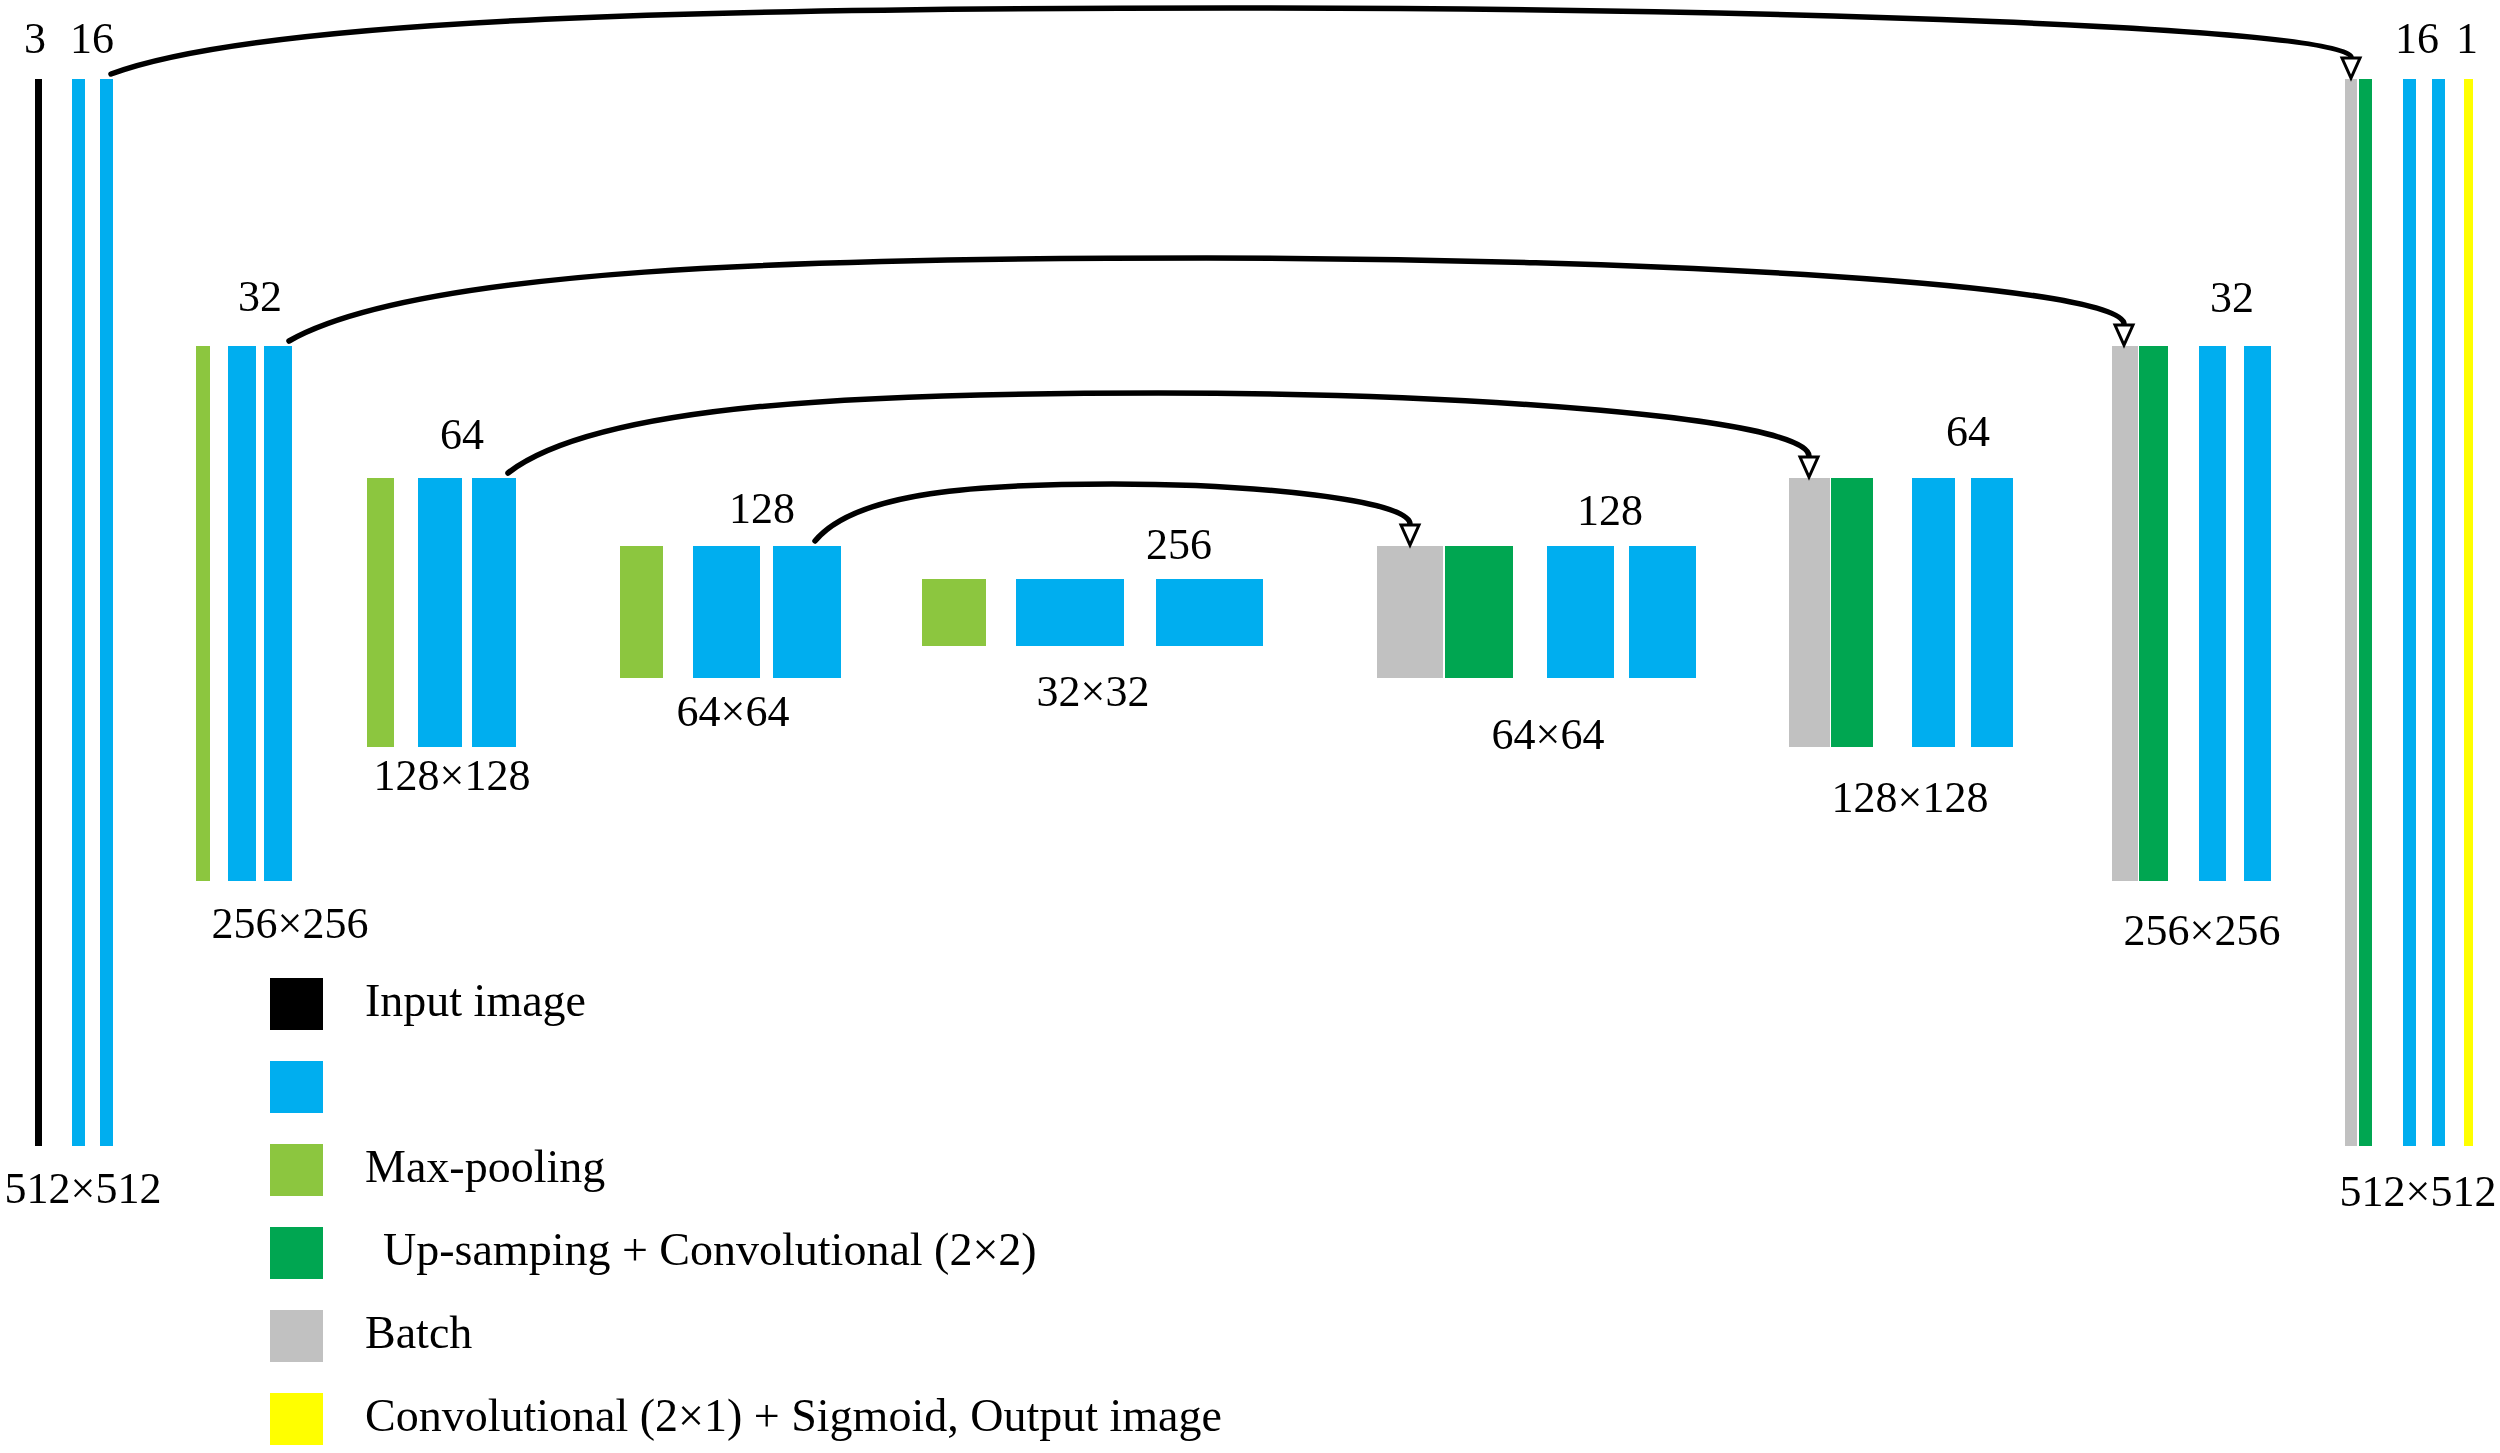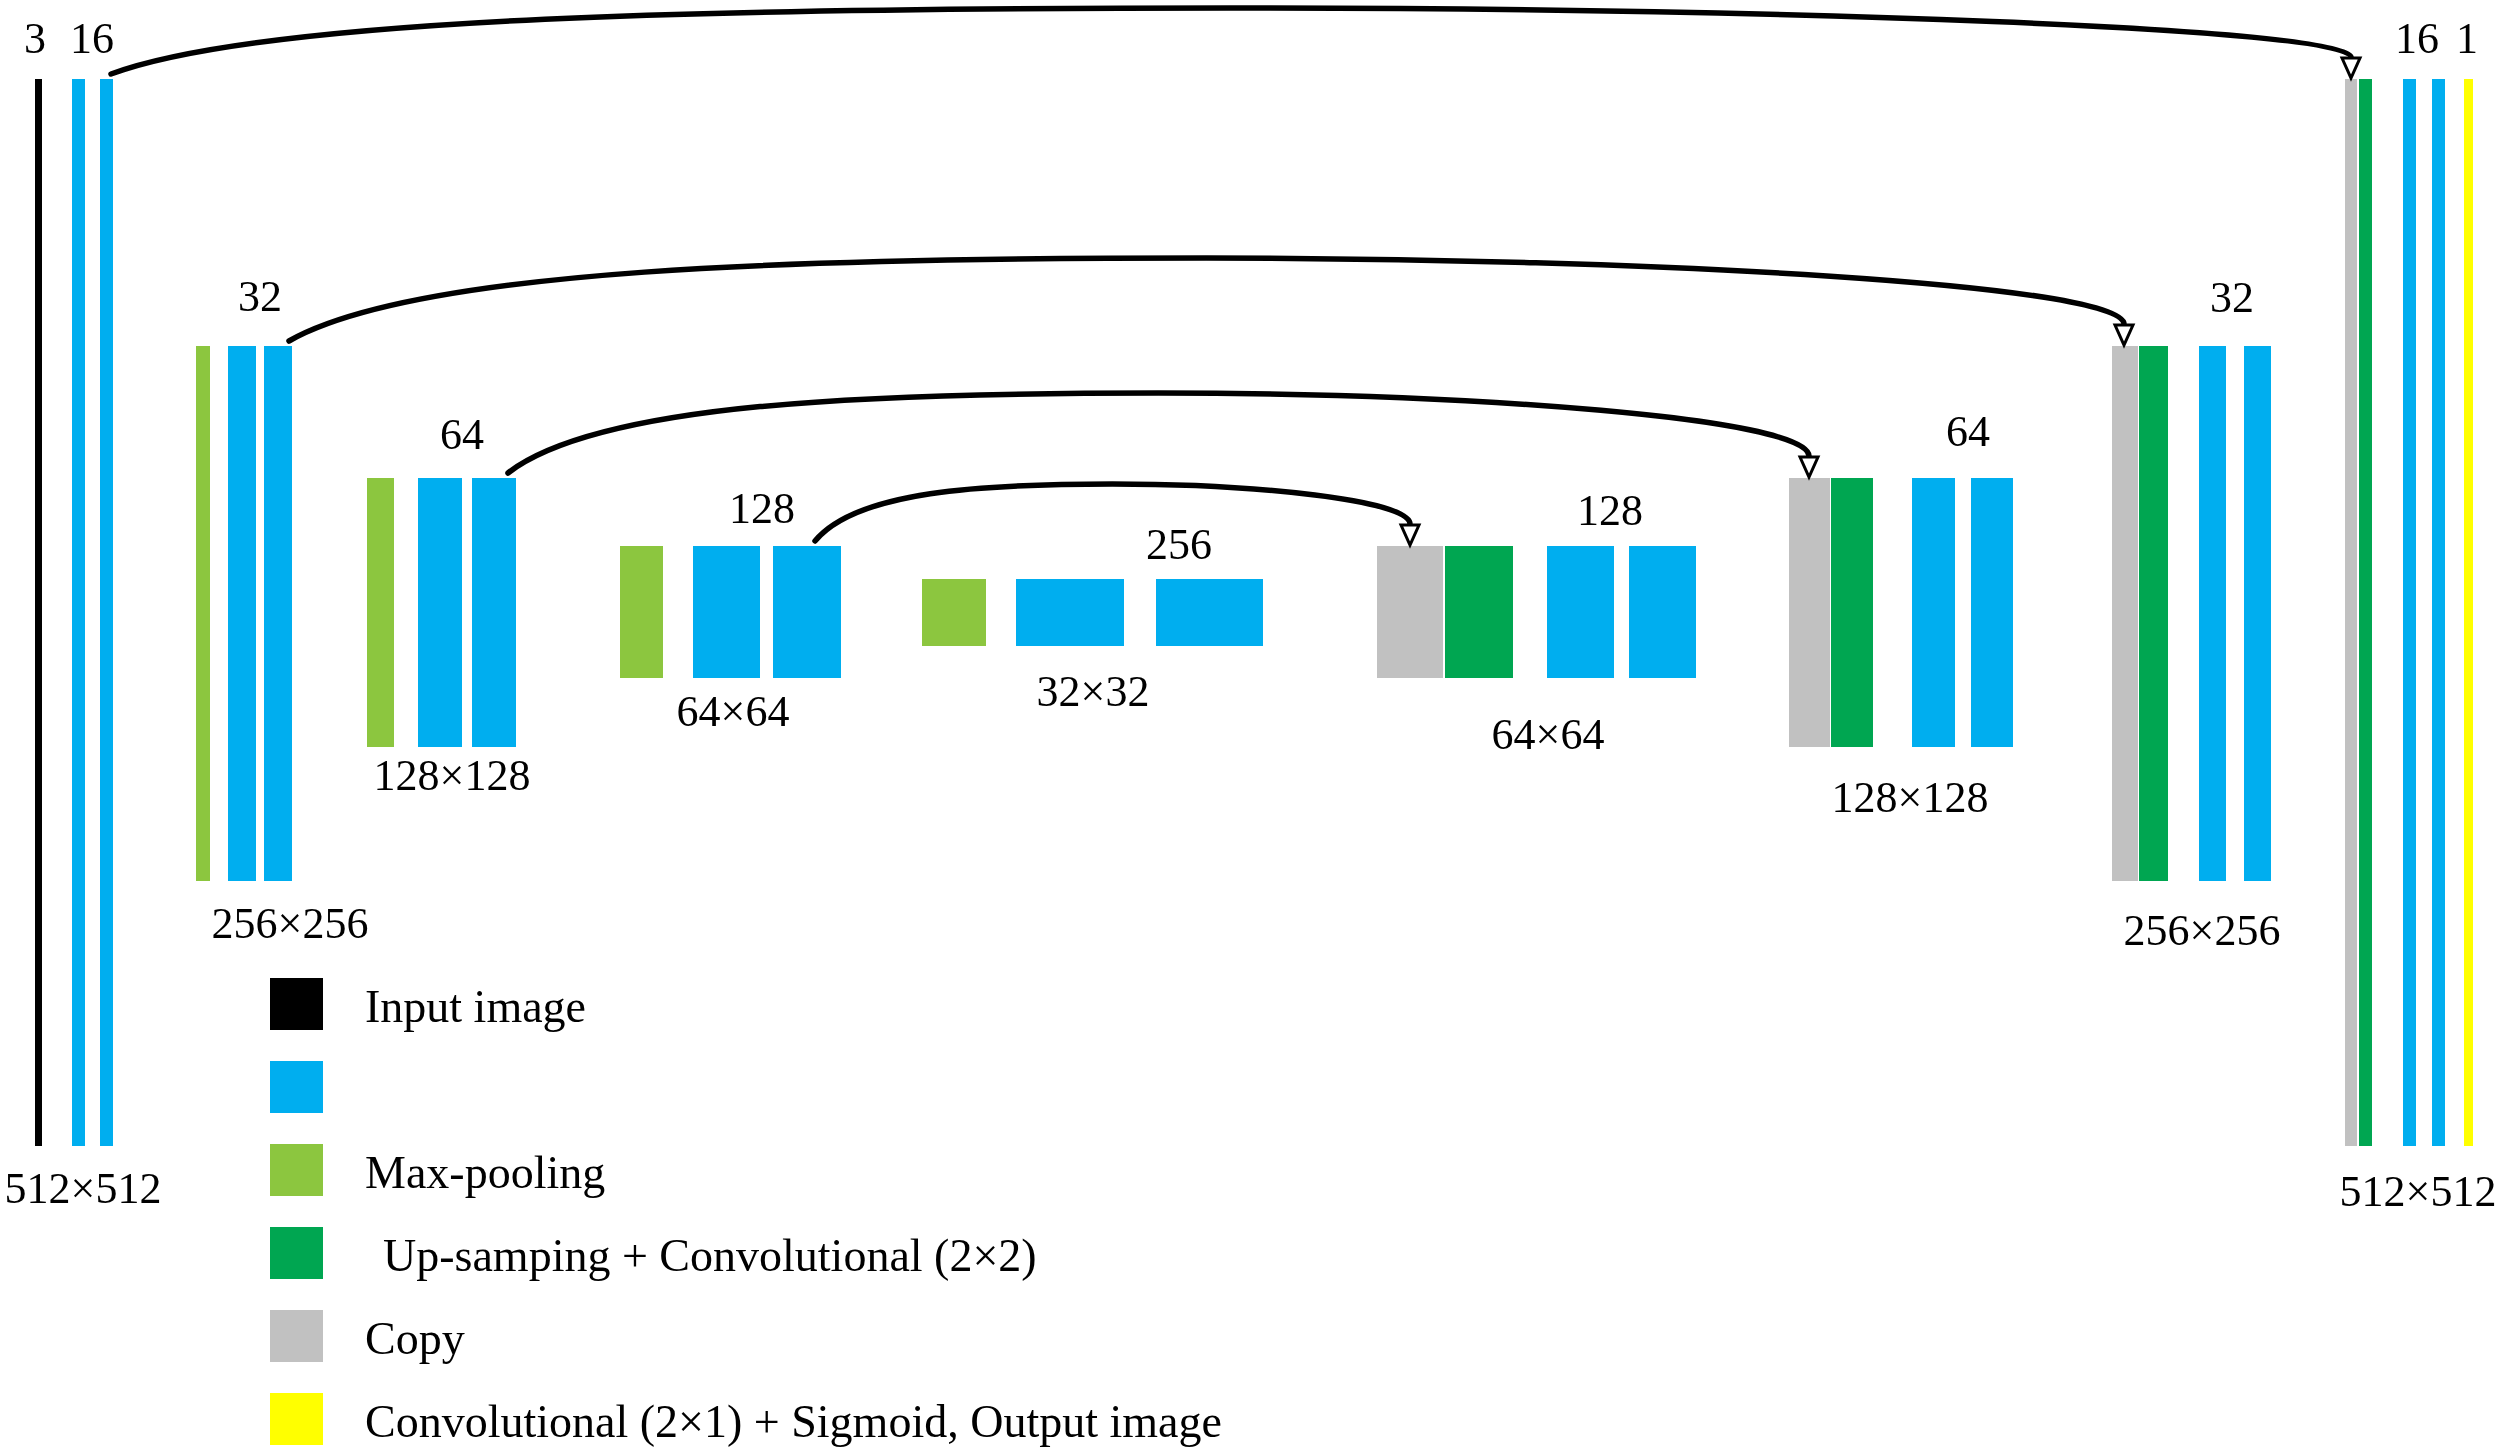--- a/index.html
+++ b/index.html
@@ -15,21 +15,21 @@
     position:absolute;
     transform:translate(-50%,-50%);
     font-size:44px;
     line-height:1;
     color:#000;
     white-space:nowrap;
   }
   .legend-row{
     position:absolute;
     display:flex;
-    align-items:flex-end;
+    align-items:flex-start;
   }
   .swatch{
     width:53px;height:52px;
     flex:0 0 53px;
   }
   .legend-label{
     margin-left:42px;
     font-size:46px;
     line-height:1;
     color:#000;
@@ -115,20 +115,20 @@
       <div class="legend-row" style="left: 270px; top: 1144px;">
         <div class="swatch" style="width: 53px; height: 52px; background: rgb(140, 198, 63);"></div>
         <span class="legend-label">Max-pooling</span>
       </div>
       <div class="legend-row" style="left: 270px; top: 1227px; gap: 18px;">
         <div class="swatch" style="width: 53px; height: 52px; background: rgb(0, 166, 81);"></div>
         <span class="legend-label">Up-samping + Convolutional (2×2)</span>
       </div>
       <div class="legend-row" style="left: 270px; top: 1310px;">
         <div class="swatch" style="width: 53px; height: 52px; background: rgb(193, 193, 193);"></div>
-        <span class="legend-label">Copy</span>
+        <span class="legend-label">Batch</span>
       </div>
       <div class="legend-row" style="left: 270px; top: 1393px;">
         <div class="swatch" style="width: 53px; height: 52px; background: rgb(255, 255, 0);"></div>
         <span class="legend-label">Convolutional (2×1) + Sigmoid, Output image</span>
       </div>
     </div>
 </div>
 
 </body></html>

